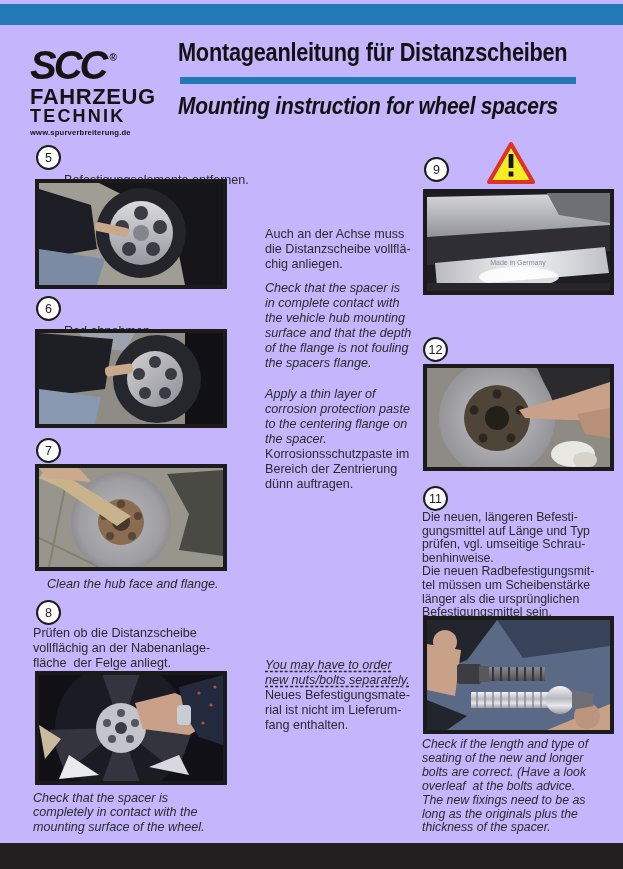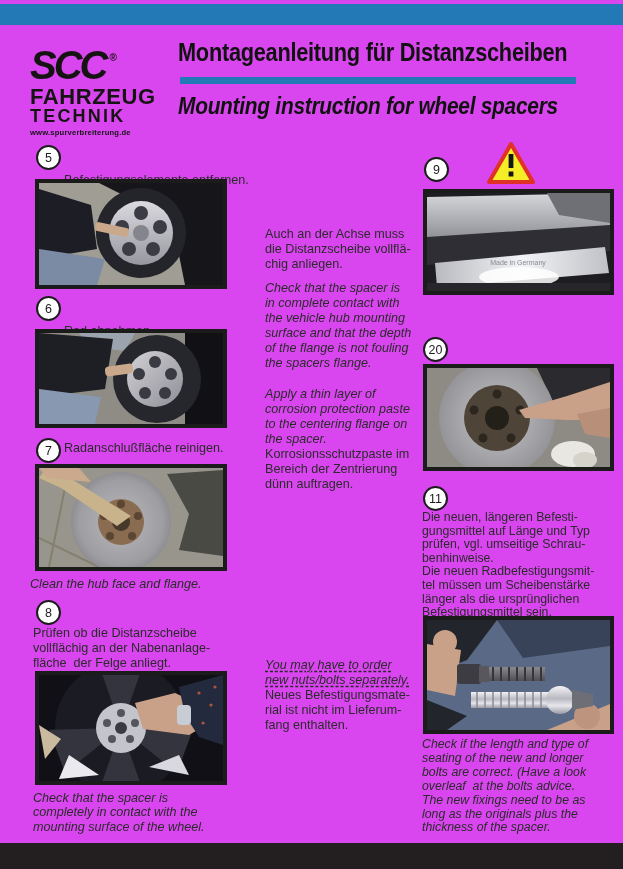--- a/index.html
+++ b/index.html
@@ -1,18 +1,18 @@
 <!DOCTYPE html>
 <html><head>
 <meta charset="utf-8">
 <style>
   html,body{margin:0;padding:0;background:#e8e8e8;}
   .page{
     position:relative;width:623px;height:869px;margin:0 auto;
-    background:#d946ef;overflow:hidden;
+    background:#c4b5fd;overflow:hidden;
     font-family:"Liberation Sans",sans-serif;color:#2a2a2a;
   }
   .abs{position:absolute;}
   .topbar{left:0;top:4px;width:623px;height:21px;background:#2279b5;}
   .footerbar{left:0;top:843px;width:623px;height:26px;background:#231f20;}
 
   
   .logo{left:30px;top:38px;width:120px;color:#161413;}
   .logo-brand{font-size:40px;font-weight:bold;font-style:italic;letter-spacing:-3px;line-height:40px;}
   .logo-brand sup{font-size:10px;font-style:normal;letter-spacing:0;vertical-align:18px;margin-left:4px;}
@@ -112,21 +112,20 @@
           <circle cx="106" cy="60" r="6"></circle>
           <circle cx="100" cy="41" r="6"></circle>
       </g>
       <polygon points="0,0 74,6 66,56 0,64" fill="#1e1e25"></polygon>
       <polygon points="0,56 62,64 56,91 0,91" fill="#8798b0"></polygon>
       <rect x="66" y="32" width="28" height="10" rx="4" fill="#c9a88b" transform="rotate(-8 80 37)"></rect>
     </svg>
   </div>
 
   <div class="abs step-circle" style="left:36px;top:438px;">7</div>
-  <div class="abs txt" style="left:64px;top:441px;width:210px;">Radanschlußfläche reinigen.</div>
 
   <div class="abs photo" style="left:35px;top:464px;width:192px;height:107px;">
     <svg viewBox="0 0 184 99" preserveAspectRatio="none">
       <defs>
         <radialGradient id="p3disc" cx="0.5" cy="0.5" r="0.6">
           <stop offset="0" stop-color="#b9b9bd"></stop>
             <stop offset="0.7" stop-color="#9d9da2"></stop>
             <stop offset="1" stop-color="#7c7c80"></stop>
         </radialGradient>
       </defs>
@@ -142,21 +141,21 @@
         <circle cx="93" cy="68" r="4"></circle>
           <circle cx="71" cy="68" r="4"></circle>
           <circle cx="65" cy="48" r="4"></circle>
       </g>
       <circle cx="82" cy="54" r="9" fill="#46382a"></circle>
       <polygon points="6,2 34,12 92,48 78,58 22,20 0,10" fill="#c8b38d"></polygon>
       <polygon points="0,0 40,0 52,14 8,10" fill="#caa98c"></polygon>
     </svg>
   </div>
 
-  <div class="abs txt it" style="left:30px;top:577px;width:210px;">Clean the hub face and flange.</div>
+  <div class="abs txt it" style="left:47px;top:577px;width:210px;">Clean the hub face and flange.</div>
 
   <div class="abs step-circle" style="left:36px;top:600px;">8</div>
   <div class="abs txt" style="left:33px;top:626px;width:210px;">Prüfen ob die Distanzscheibe
 vollflächig an der Nabenanlage-
 fläche  der Felge anliegt.</div>
 
   <div class="abs photo" style="left:35px;top:671px;width:192px;height:114px;">
     <svg viewBox="0 0 184 106" preserveAspectRatio="none">
       <rect width="184" height="106" fill="#101016"></rect>
       <circle cx="82" cy="53" r="66" fill="#1b1b23"></circle>
@@ -250,21 +249,21 @@
       <polygon points="0,4 183,0 183,34 0,46" fill="url(#p5top)"></polygon>
       <polygon points="120,0 183,0 183,30 132,22" fill="#6f7076"></polygon>
       <polygon points="0,44 183,32 183,58 0,72" fill="#2e2e34"></polygon>
       <polygon points="8,70 178,54 182,80 10,94" fill="url(#p5ring)"></polygon>
       <ellipse cx="92" cy="84" rx="40" ry="10" fill="#ffffff" opacity="0.85"></ellipse>
       <text x="91" y="72" font-size="7" fill="#8a8a92" text-anchor="middle" font-family="Liberation Sans, sans-serif">Made in Germany</text>
       <rect x="0" y="90" width="183" height="8" fill="#26262b"></rect>
     </svg>
   </div>
 
-  <div class="abs step-circle" style="left:423px;top:337px;">20</div>
+  <div class="abs step-circle" style="left:423px;top:337px;">12</div>
 
   <div class="abs photo" style="left:423px;top:364px;width:191px;height:107px;">
     <svg viewBox="0 0 183 99" preserveAspectRatio="none">
       <defs>
         <radialGradient id="p6disc" cx="0.5" cy="0.5" r="0.6">
           <stop offset="0" stop-color="#c6c6ca"></stop>
             <stop offset="1" stop-color="#8a8a8f"></stop>
         </radialGradient>
       </defs>
       <rect width="183" height="99" fill="#8e8b84"></rect>

